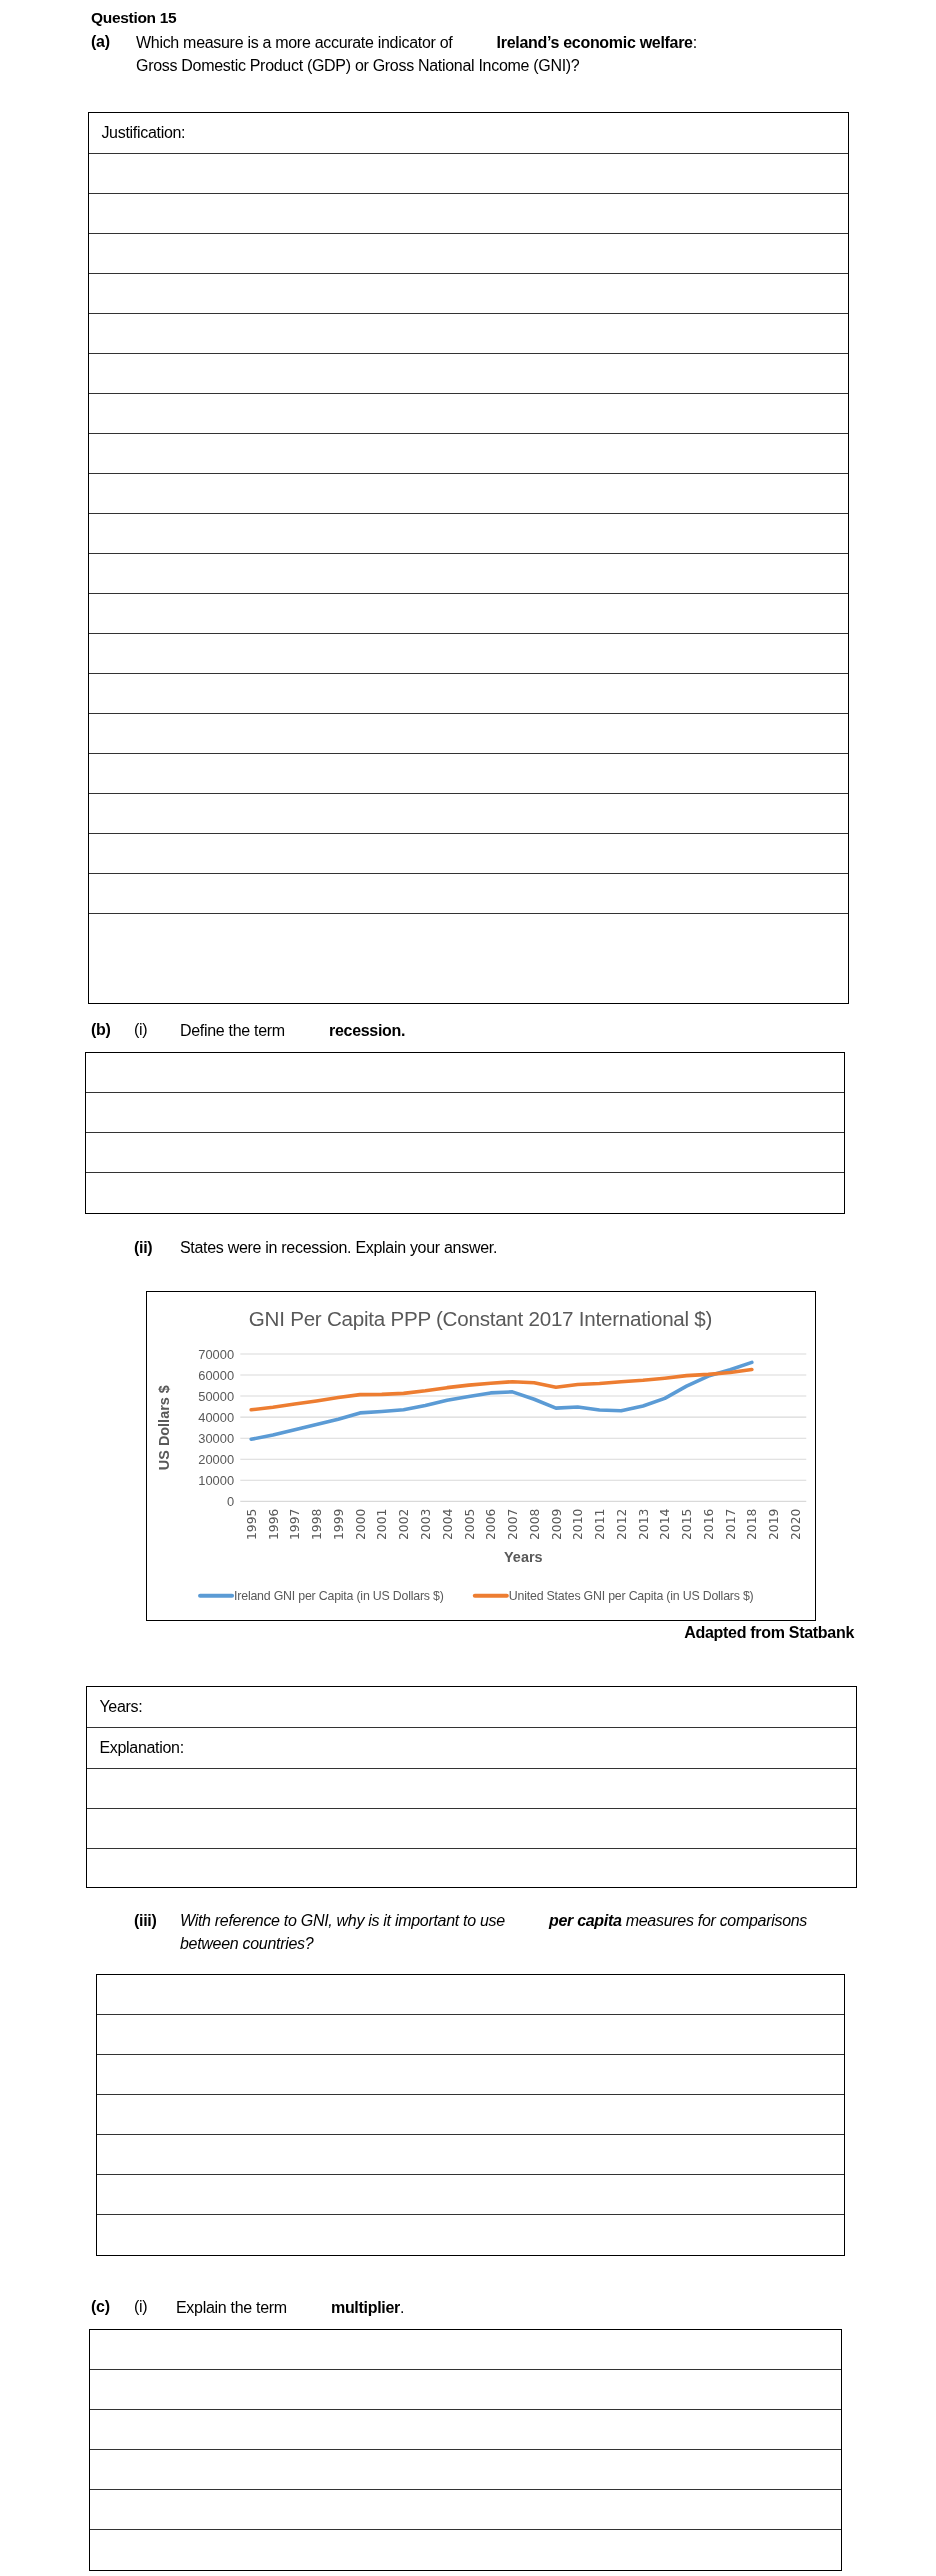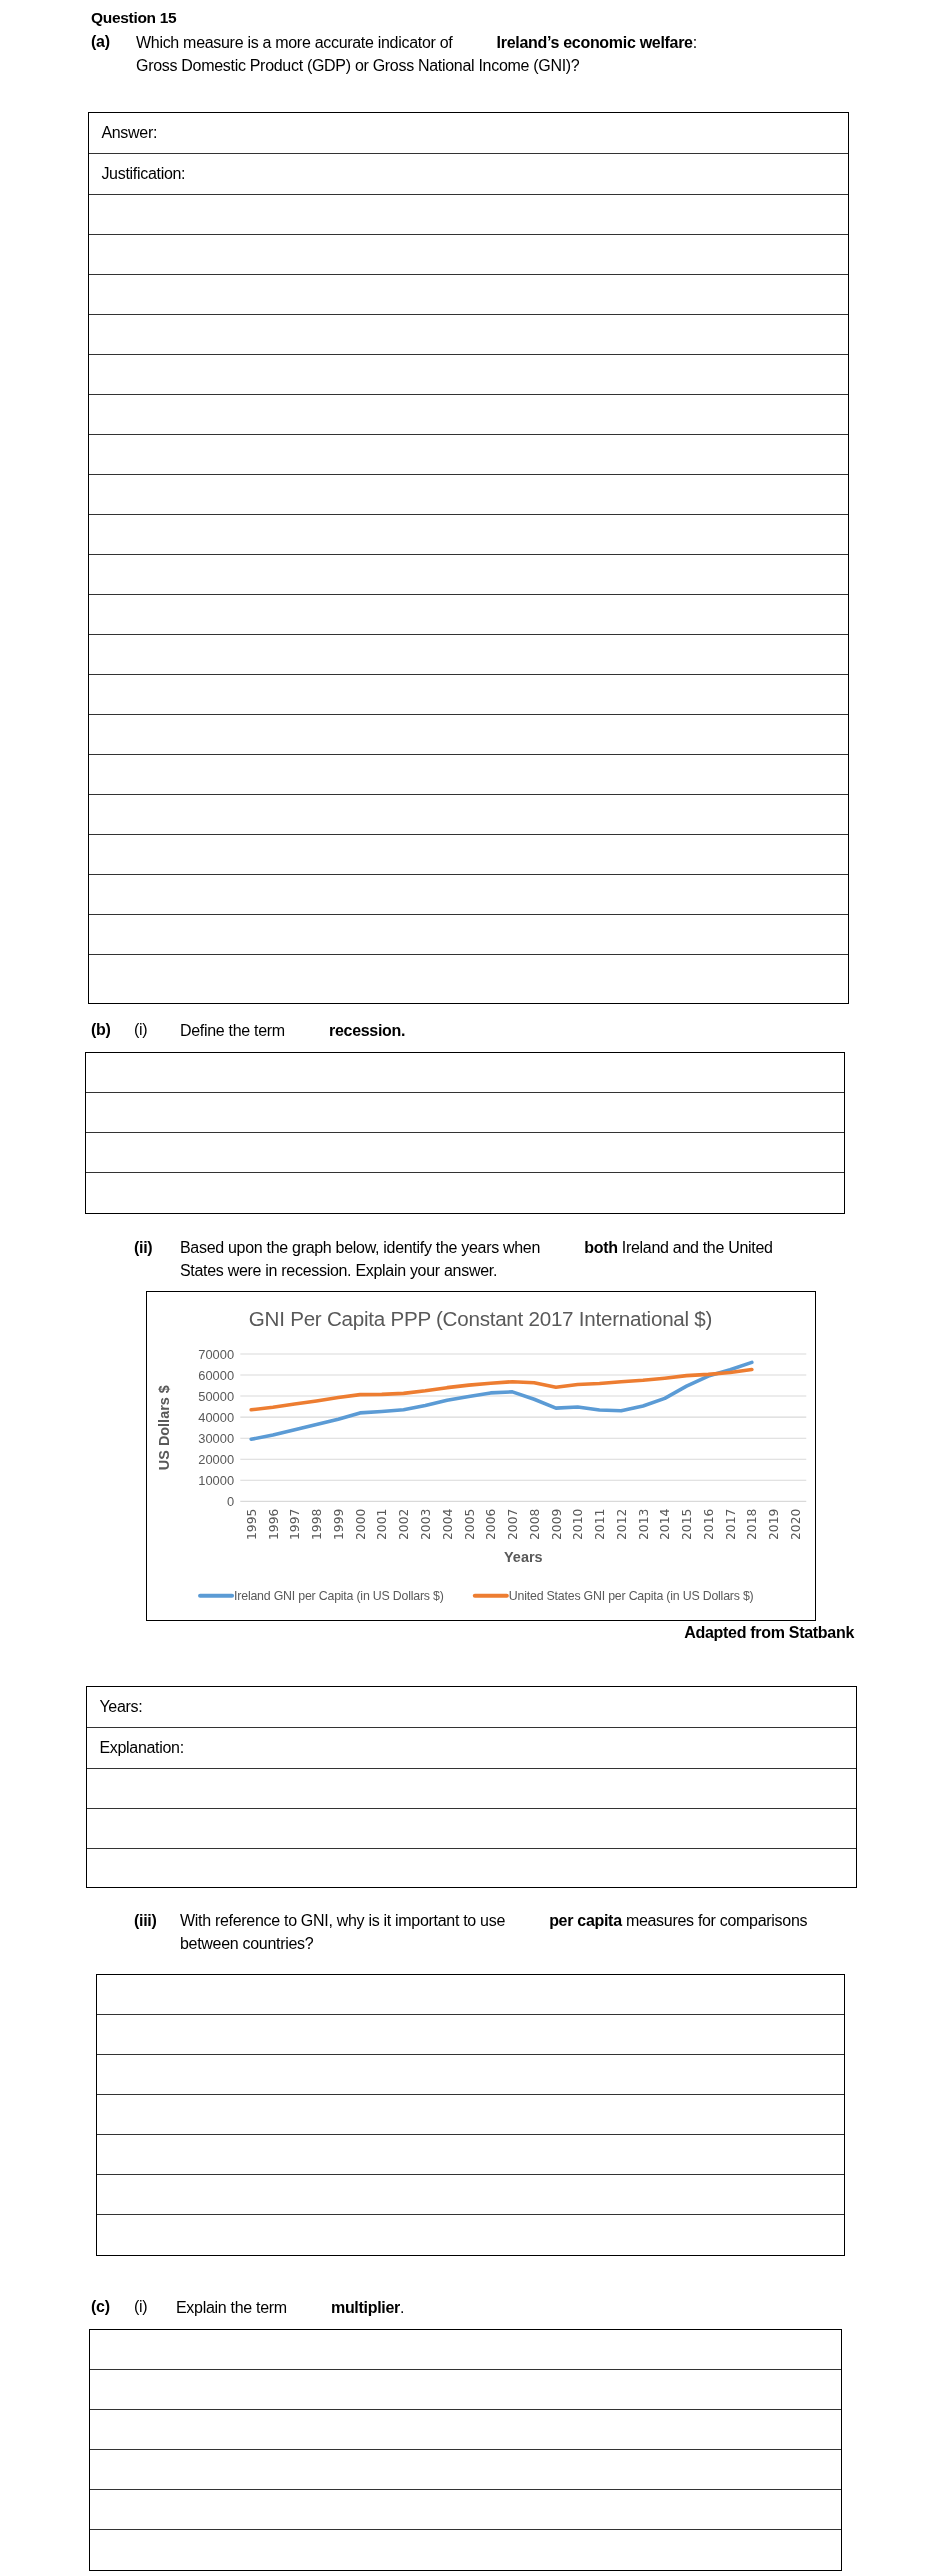--- a/index.html
+++ b/index.html
@@ -24,23 +24,20 @@
 
 <div class="abs qtitle" style="left:91px; top:9.3px;">Question 15</div>
 
 <div class="abs lbl-b" style="left:91px; top:33px;">(a)</div>
 <div class="abs qtext" style="left:136px; top:31px; width:711px;">
   <div><span>Which measure is a more accurate indicator of </span><b>Ireland’s economic welfare</b><span>:</span></div>
   <div>Gross Domestic Product (GDP) or Gross National Income (GNI)?</div>
 </div>
 
 <div class="box" id="box-a" style="left:88px; top:112px; width:761px; height:892px;">
-  <div class="row" style="height:41px;">
-    <span class="rlbl">Answer:</span>
-  </div>
   <div class="row" style="height:41px;">
     <span class="rlbl">Justification:</span>
   </div>
   <div class="blanks">
       <div class="row" style="height: 40px; border-bottom: 1px solid rgb(51, 51, 51);"></div>
       <div class="row" style="height: 40px; border-bottom: 1px solid rgb(51, 51, 51);"></div>
       <div class="row" style="height: 40px; border-bottom: 1px solid rgb(51, 51, 51);"></div>
       <div class="row" style="height: 40px; border-bottom: 1px solid rgb(51, 51, 51);"></div>
       <div class="row" style="height: 40px; border-bottom: 1px solid rgb(51, 51, 51);"></div>
       <div class="row" style="height: 40px; border-bottom: 1px solid rgb(51, 51, 51);"></div>
@@ -70,21 +67,20 @@
   <div class="blanks">
       <div class="row" style="height: 40px; border-bottom: 1px solid rgb(51, 51, 51);"></div>
       <div class="row" style="height: 40px; border-bottom: 1px solid rgb(51, 51, 51);"></div>
       <div class="row" style="height: 40px; border-bottom: 1px solid rgb(51, 51, 51);"></div>
       <div class="row" style="height: 40px;"></div>
     </div>
 </div>
 
 <div class="abs lbl-b" style="left:134px; top:1239px;">(ii)</div>
 <div class="abs qtext" style="left:180px; top:1236px; width:670px;">
-  <div><span>Based upon the graph below, identify the years when </span><b>both</b><span> Ireland and the United</span></div>
   <div>States were in recession. Explain your answer.</div>
 </div>
 
 <div class="chart-box" style="left:146px; top:1291px; width:670px; height:330px;">
   <svg id="chart-svg" width="667" height="327" viewBox="0 0 1294 634">
       <text x="647" y="66" text-anchor="middle" font-size="40" fill="#595959" font-family="Liberation Sans, sans-serif" letter-spacing="-0.5">GNI Per Capita PPP (Constant 2017 International $)</text>
       <line x1="181" x2="1279" y1="406" y2="406" stroke="#D9D9D9" stroke-width="2"></line>
       <text x="169" y="415" text-anchor="end" font-size="25" fill="#595959" font-family="Liberation Sans, sans-serif">0</text>
       <line x1="181" x2="1279" y1="365.14285714285717" y2="365.14285714285717" stroke="#D9D9D9" stroke-width="2"></line>
       <text x="169" y="374.14285714285717" text-anchor="end" font-size="25" fill="#595959" font-family="Liberation Sans, sans-serif">10000</text>
@@ -146,21 +142,21 @@
     <span class="rlbl">Explanation:</span>
   </div>
   <div class="blanks">
       <div class="row" style="height: 40px; border-bottom: 1px solid rgb(51, 51, 51);"></div>
       <div class="row" style="height: 40px; border-bottom: 1px solid rgb(51, 51, 51);"></div>
       <div class="row" style="height: 40px;"></div>
     </div>
 </div>
 
 <div class="abs lbl-b" style="left:134px; top:1912px;">(iii)</div>
-<div class="abs qtext" style="left:180px; top:1909px; width:680px;">
+<div class="abs qtext" style="left:180px; top:1909px; width:680px;font-style:italic;">
   <div><span>With reference to GNI, why is it important to use </span><b>per capita</b><span> measures for comparisons</span></div>
   <div>between countries?</div>
 </div>
 <div class="box" style="left:96px; top:1974px; width:749px; height:282px;">
   <div class="blanks">
       <div class="row" style="height: 40px; border-bottom: 1px solid rgb(51, 51, 51);"></div>
       <div class="row" style="height: 40px; border-bottom: 1px solid rgb(51, 51, 51);"></div>
       <div class="row" style="height: 40px; border-bottom: 1px solid rgb(51, 51, 51);"></div>
       <div class="row" style="height: 40px; border-bottom: 1px solid rgb(51, 51, 51);"></div>
       <div class="row" style="height: 40px; border-bottom: 1px solid rgb(51, 51, 51);"></div>

